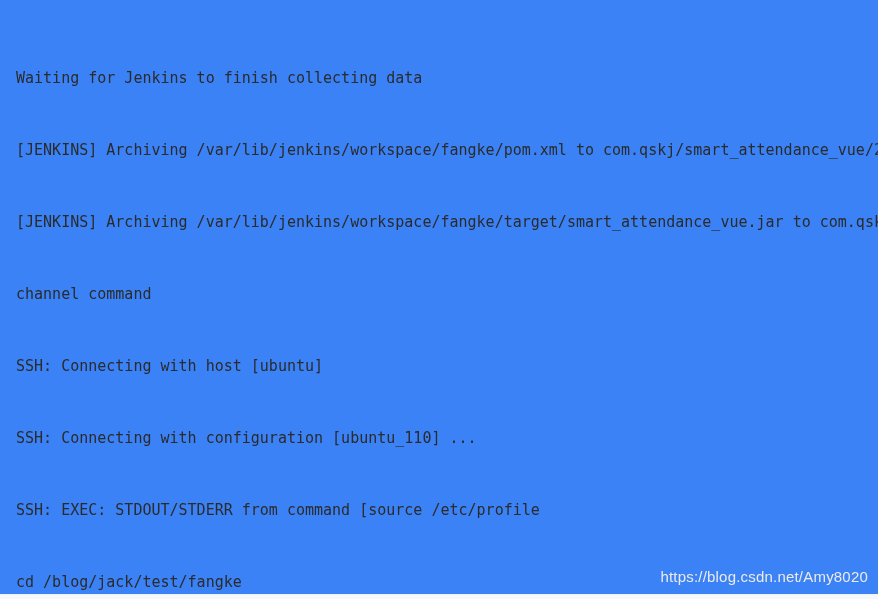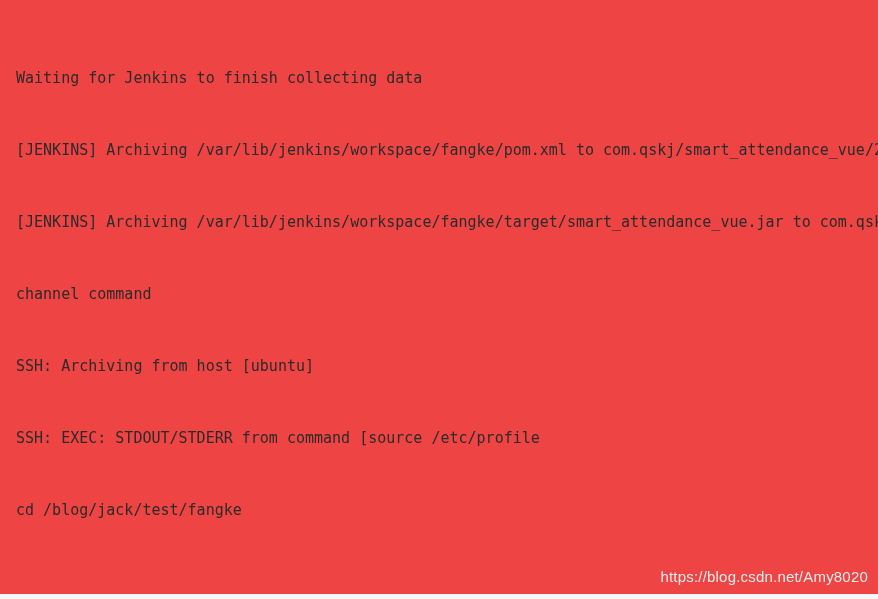--- a/index.html
+++ b/index.html
@@ -12,21 +12,21 @@
     width: 878px;
     height: 599px;
     overflow: hidden;
     font-family: "DejaVu Sans Mono", "Liberation Mono", monospace;
   }
 
   #console-viewport {
     position: relative;
     width: 878px;
     height: 599px;
-    background: #ef4444;
+    background: #3b82f6;
     overflow: hidden;
   }
 
   
   #console-log {
     position: absolute;
     left: 0;
     top: -6px;
     width: 878px;
     padding-left: 16px;
@@ -73,21 +73,22 @@
 <body>
 
 <div id="console-viewport">
 
   <div id="console-log">
 
     <div class="log-line">Waiting for Jenkins to finish collecting data</div>
     <div class="log-line">[JENKINS] Archiving /var/lib/jenkins/workspace/fangke/pom.xml to com.qskj/smart_attendance_vue/2</div>
     <div class="log-line">[JENKINS] Archiving /var/lib/jenkins/workspace/fangke/target/smart_attendance_vue.jar to com.qskj</div>
     <div class="log-line">channel command</div>
-    <div class="log-line">SSH: Archiving from host [ubuntu]</div>
+    <div class="log-line">SSH: Connecting with host [ubuntu]</div>
+    <div class="log-line">SSH: Connecting with configuration [ubuntu_110] ...</div>
     <div class="log-line">SSH: EXEC: STDOUT/STDERR from command [source /etc/profile</div>
     <div class="log-line">cd /blog/jack/test/fangke</div>
     
     
     
     
     
     
     
     

